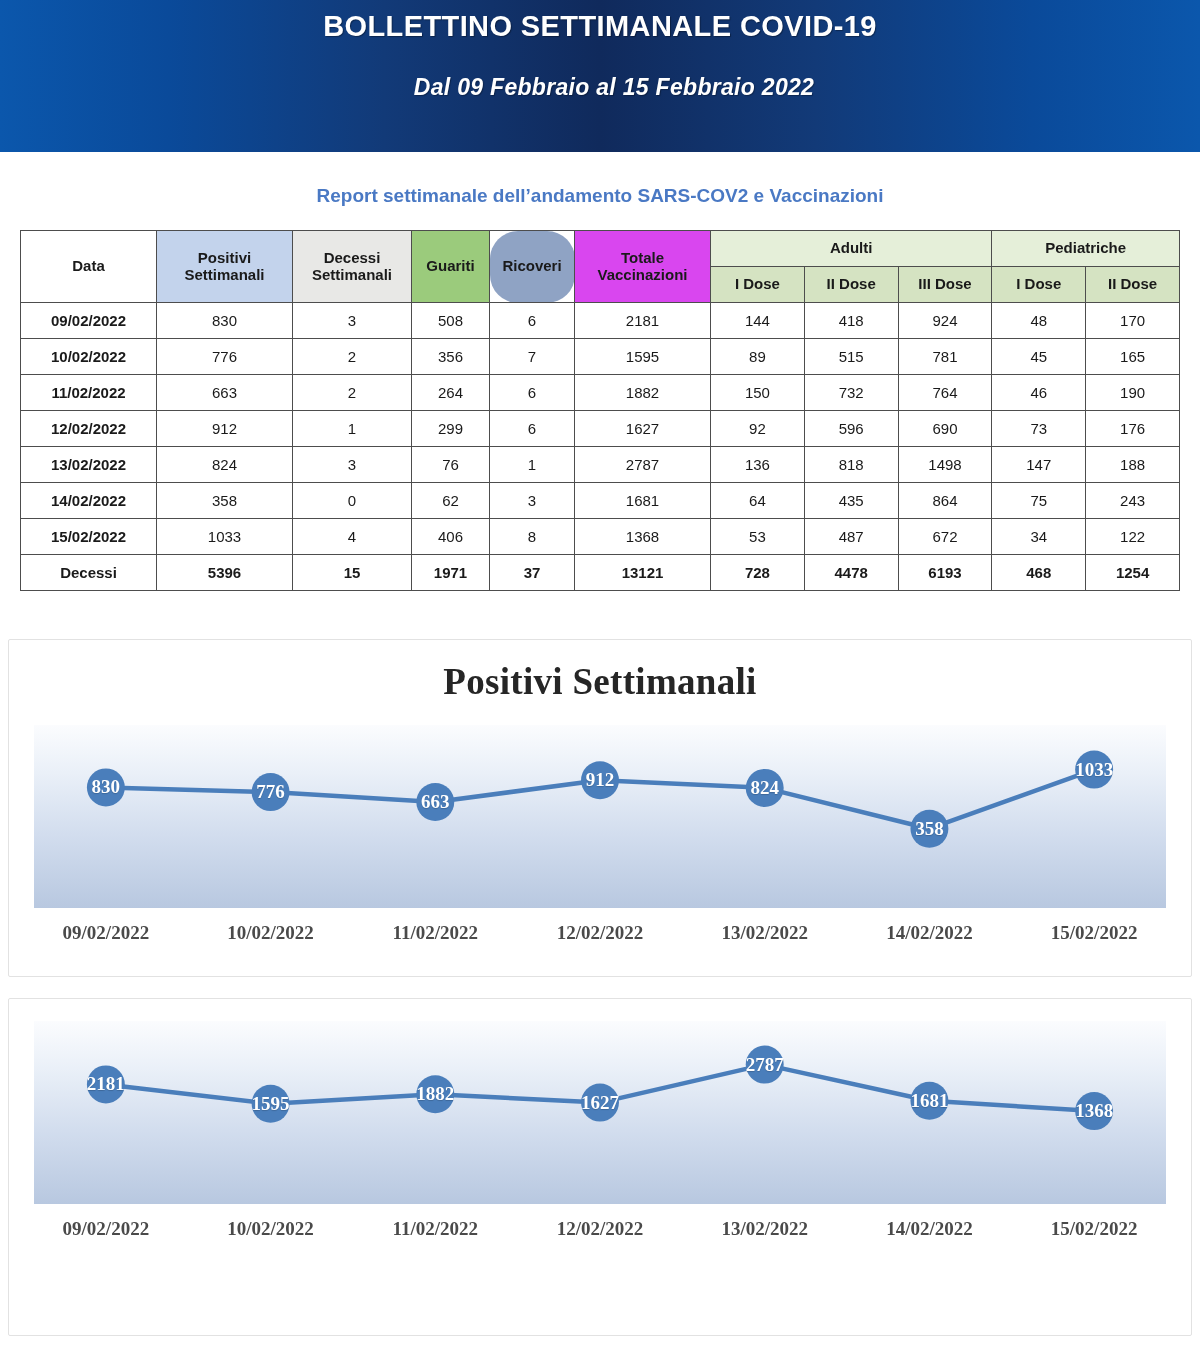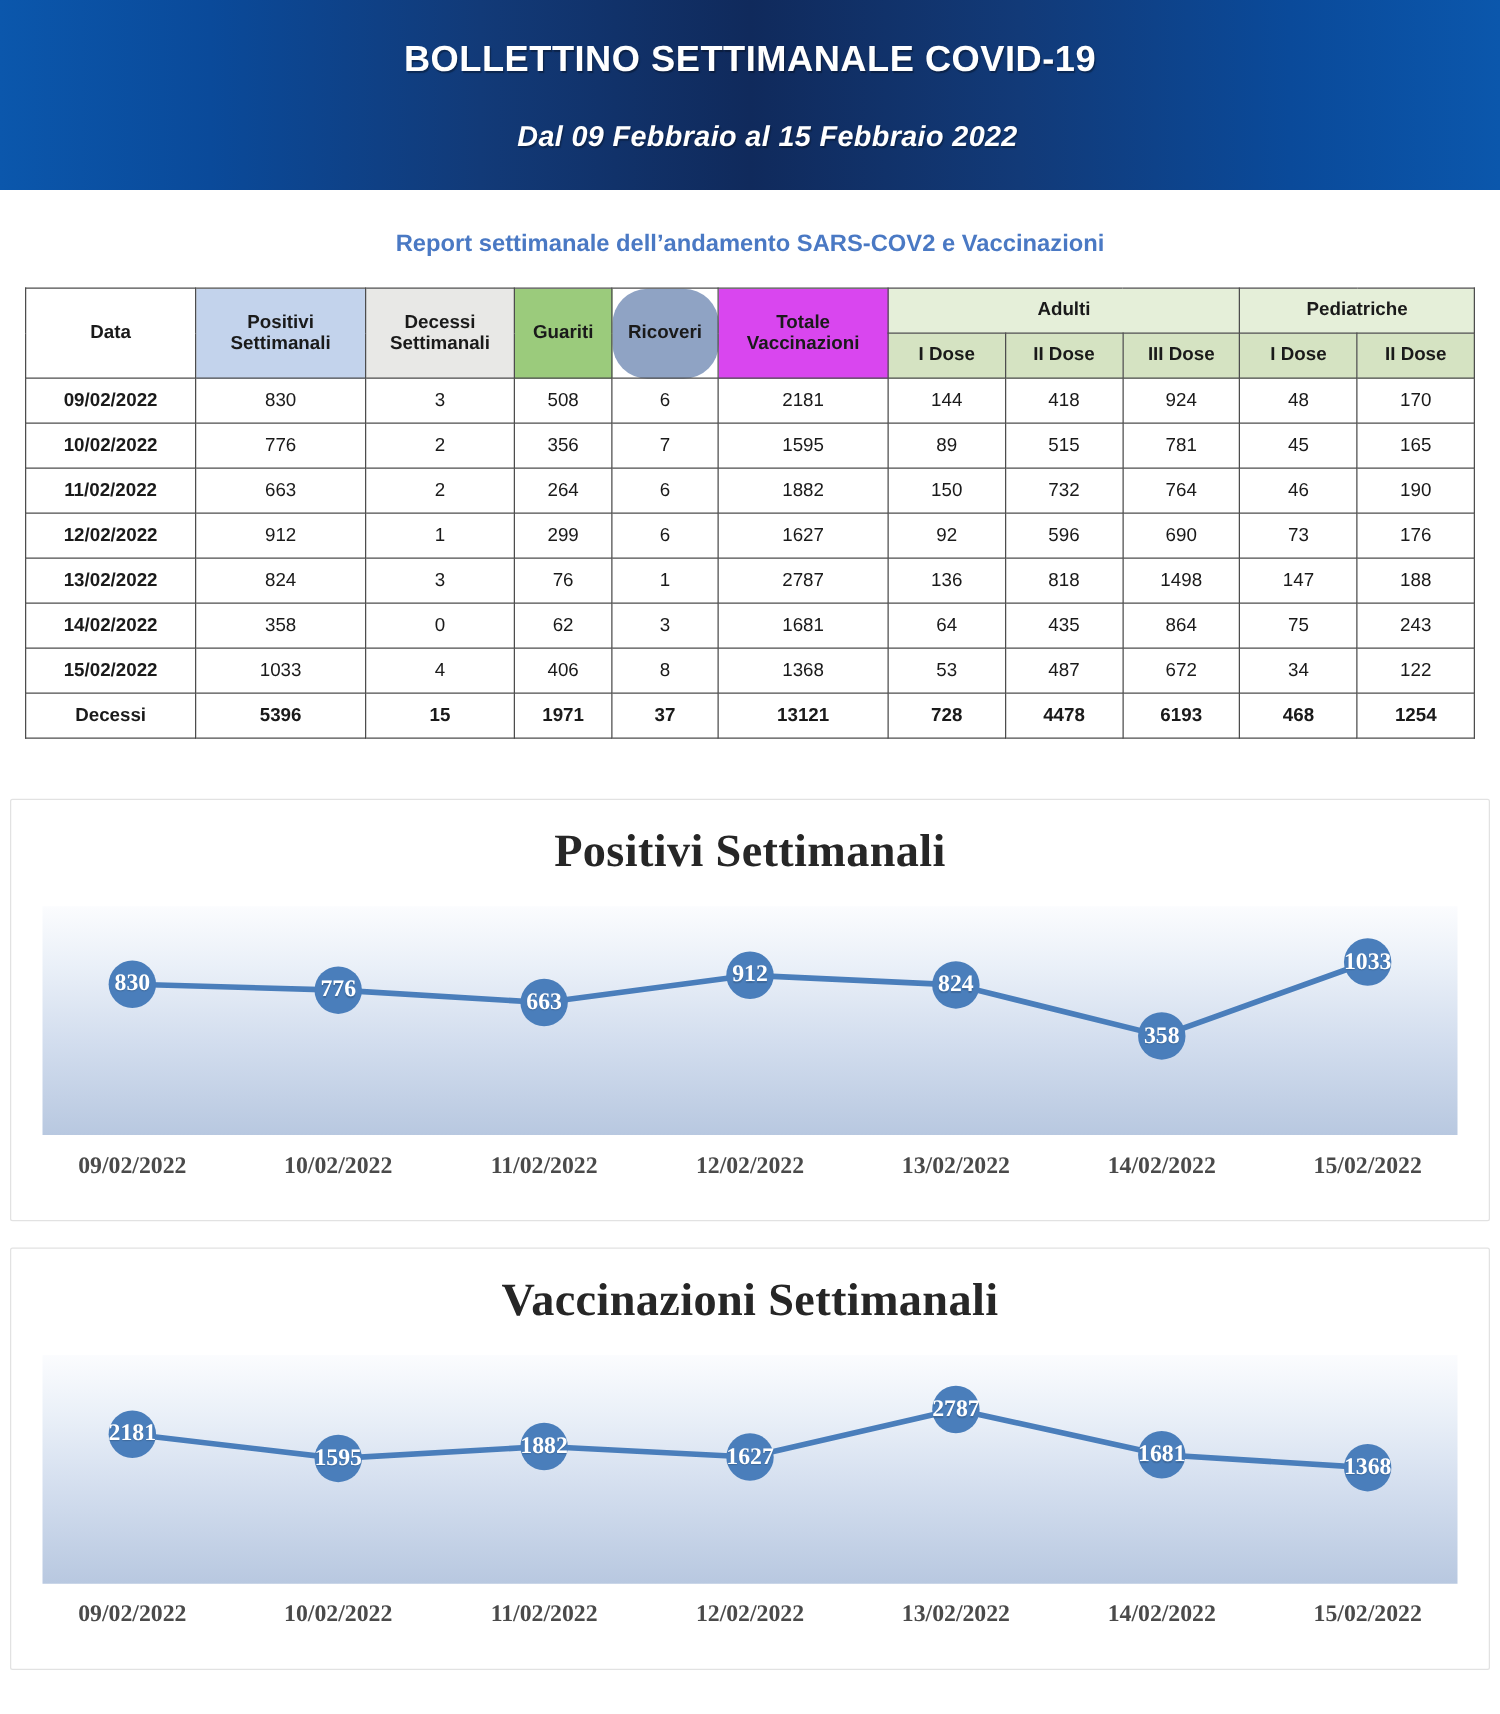--- a/index.html
+++ b/index.html
@@ -22,21 +22,21 @@
     height: 152px;
     background: linear-gradient(to right,
         #0b57ac 0%,
         #0a4a9a 14%,
         #123a78 32%,
         #102a5c 50%,
         #123a78 68%,
         #0a4a9a 86%,
         #0b57ac 100%);
     box-sizing: border-box;
-    padding-top: 32px;
+    padding-top: 10px;
     text-align: center;
     position: relative;
   }
   .banner-title {
     color: #ffffff;
     font-size: 29px;
     font-weight: bold;
     letter-spacing: 0.4px;
     font-family: "Liberation Sans", sans-serif;
     text-shadow: 1px 1px 1px rgba(0,0,0,0.35);
@@ -326,21 +326,20 @@
       <div class="axis-label" style="left: 20.8995%;">10/02/2022</div>
       <div class="axis-label" style="left: 35.4497%;">11/02/2022</div>
       <div class="axis-label" style="left: 50%;">12/02/2022</div>
       <div class="axis-label" style="left: 64.5503%;">13/02/2022</div>
       <div class="axis-label" style="left: 79.1005%;">14/02/2022</div>
       <div class="axis-label" style="left: 93.6508%;">15/02/2022</div>
     </div>
 </div>
 
 <div class="chart-panel" id="chart-vaccini">
-  <div class="chart-title">Vaccinazioni Settimanali</div>
   <div class="plot-area" id="plot-1">
     <svg class="plot-svg" id="svg-1" viewBox="0 0 1134 183" preserveAspectRatio="none">
         <path d="M 72.0 63.4 L 237.0 82.7 L 402.0 73.2 L 567.0 81.6 L 732.0 43.6 L 897.0 79.8 L 1062.0 90.1" fill="none" stroke="#4a7ebb" stroke-width="4.5" stroke-linejoin="round" stroke-linecap="round" vector-effect="non-scaling-stroke"></path>
         <ellipse cx="72.0" cy="63.4" rx="19" ry="19" fill="#4a7ebb"></ellipse>
         <ellipse cx="237.0" cy="82.7" rx="19" ry="19" fill="#4a7ebb"></ellipse>
         <ellipse cx="402.0" cy="73.2" rx="19" ry="19" fill="#4a7ebb"></ellipse>
         <ellipse cx="567.0" cy="81.6" rx="19" ry="19" fill="#4a7ebb"></ellipse>
         <ellipse cx="732.0" cy="43.6" rx="19" ry="19" fill="#4a7ebb"></ellipse>
         <ellipse cx="897.0" cy="79.8" rx="19" ry="19" fill="#4a7ebb"></ellipse>
         <ellipse cx="1062.0" cy="90.1" rx="19" ry="19" fill="#4a7ebb"></ellipse>

